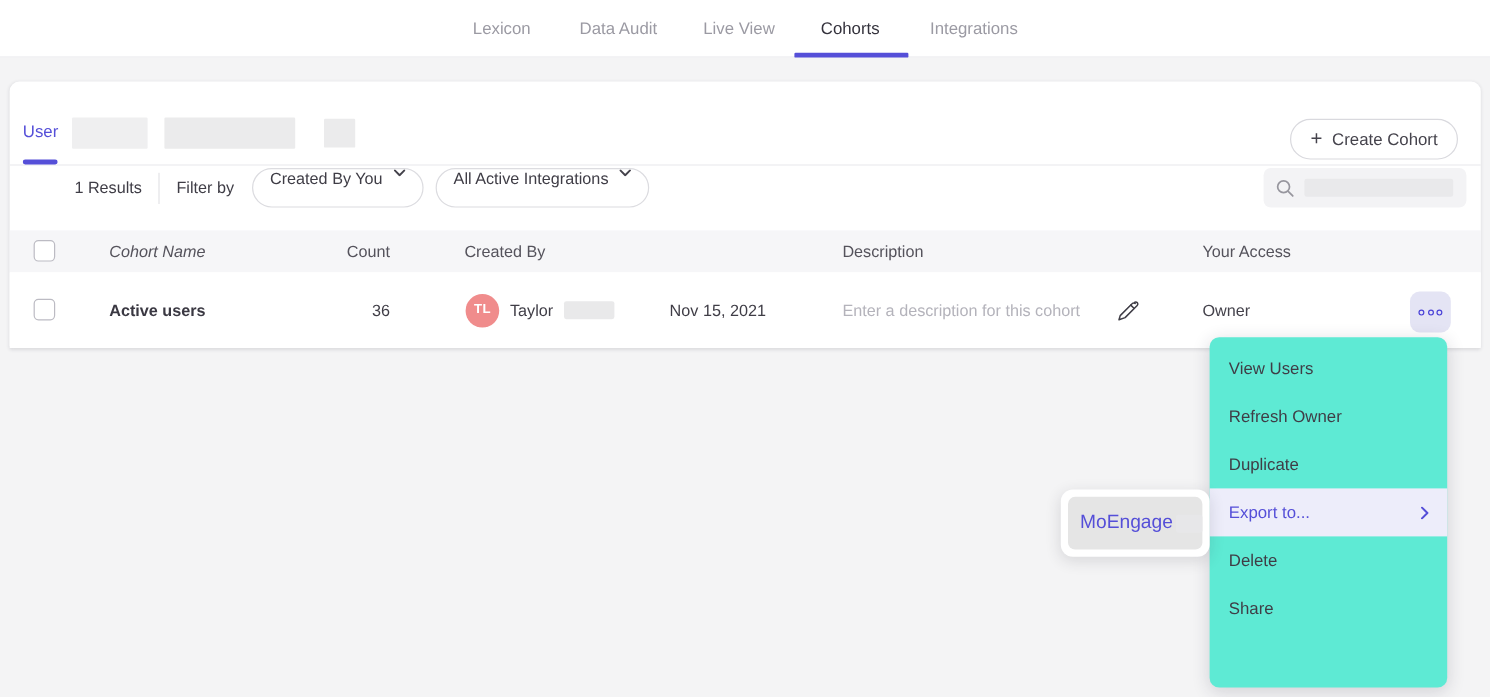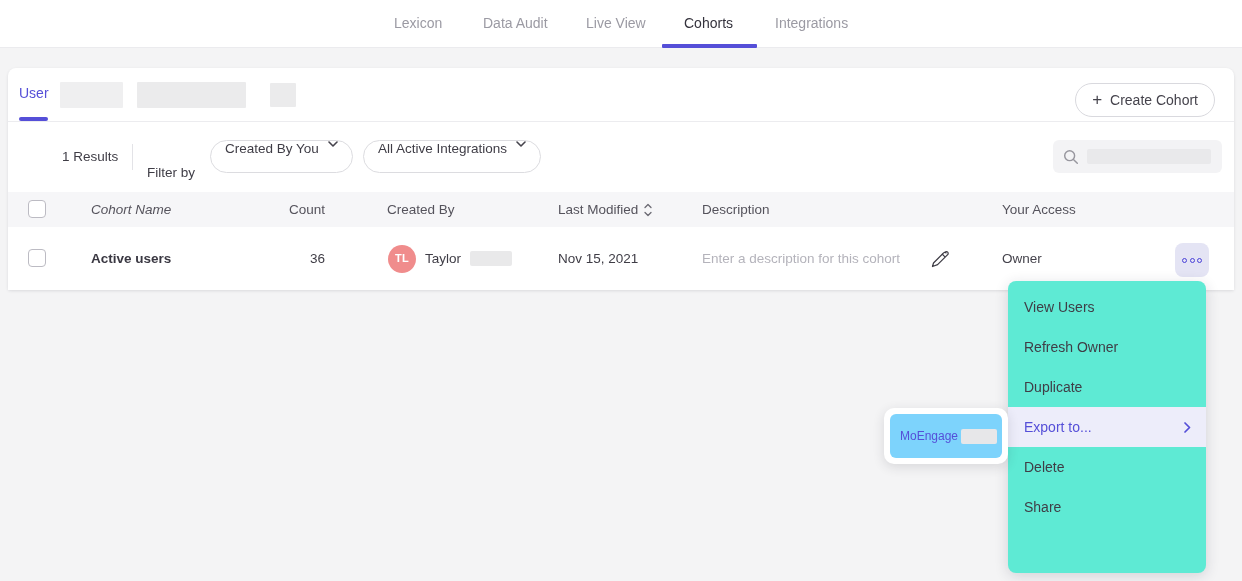--- a/index.html
+++ b/index.html
@@ -28,21 +28,21 @@
   }
 
   
   .card {
     position:absolute; left:8px; top:68px; width:1226px; height:222px;
     background:#ffffff; border-radius:8px 8px 2px 2px;
     box-shadow:0 1px 3px rgba(40,40,60,0.12);
   }
 
   
-  .tabs-strip { position:absolute; left:0; top:0; width:100%; height:54px; border-bottom:1px solid #ececef; }
+  .tabs-strip { position:absolute; left:0; top:16px; width:100%; height:54px; border-bottom:1px solid #ececef; }
   .cohort-tab {
     position:absolute; left:11px; top:0; height:54px; line-height:50px;
     color:#554fd8; font-size:14px; font-weight:500; cursor:pointer;
   }
   .tab-underline { position:absolute; left:11px; bottom:0px; width:29px; height:4px; background:#554fd8; border-radius:2px; }
   .redacted { background:#ececee; border-radius:1px; }
   .redacted.r1 { position:absolute; left:52px; top:14px; width:63px; height:26px; background:#efeff0; }
   .redacted.r2 { position:absolute; left:129px; top:14px; width:109px; height:26px; background:#ebebec; }
   .redacted.r3 { position:absolute; left:262px; top:15px; width:26px; height:24px; background:#ebebec; }
 
@@ -51,21 +51,21 @@
     display:flex; align-items:center; gap:8px; padding:0 16px;
     border:1px solid #d9d9de; border-radius:17px; background:#fff;
     font-size:14px; font-weight:500; color:#45434c; cursor:pointer;
   }
   .plus-glyph { font-size:17px; font-weight:400; color:#45434c; line-height:1; margin-top:-1px; }
 
   
   .toolbar { position:absolute; left:0; top:54px; width:100%; height:70px; }
   .results-label { position:absolute; left:54px; top:0; height:70px; line-height:70px; font-size:13.5px; font-weight:500; color:#3f3d46; }
   .toolbar-divider { position:absolute; left:124px; top:22px; width:1px; height:26px; background:#e3e3e7; }
-  .filter-by-label { position:absolute; left:139px; top:16px; height:70px; line-height:70px; font-size:13.5px; font-weight:500; color:#3f3d46; }
+  .filter-by-label { position:absolute; left:139px; top:0; height:70px; line-height:70px; font-size:13.5px; font-weight:500; color:#3f3d46; }
   .filter-pill {
     position:absolute; top:18px; height:33px;
     display:flex; align-items:flex-start; gap:9px; padding:0 14px;
     border:1px solid #dcdce0; border-radius:17px; background:#fff;
     font-size:13.5px; font-weight:500; color:#3f3d46; cursor:pointer; white-space:nowrap;
   }
   .pill-created-by { left:202px; }
   .pill-integrations { left:355px; }
 
   .search-box {
@@ -126,23 +126,23 @@
   .menu-item.highlighted { background:#ededfa; color:#554fd8; }
   .chevron-right-wrap { position:absolute; right:15px; top:0; height:40px; display:flex; align-items:center; }
 
   
   .submenu {
     position:absolute; left:884px; top:408px; width:124px; height:56px;
     background:#fff; border-radius:10px; padding:6px;
     box-shadow:0 3px 12px rgba(40,40,60,0.14);
   }
   .submenu-item {
-    width:100%; height:44px; border-radius:6px; background:#7dd3fc;
+    width:100%; height:44px; border-radius:6px; background:#e5e5e5;
     display:flex; align-items:center; padding-left:10px; gap:3px;
-    font-size:12px; color:#554fd8; cursor:pointer;
+    font-size:16px; color:#554fd8; cursor:pointer;
   }
   .submenu-redacted { width:36px; height:15px; background:#e7e7e9; border-radius:2px; }
 
   svg { display:block; }
 </style>
 </head>
 <body>
 
 <div class="topnav">
   <span class="nav-item" style="left:394px">Lexicon</span>
@@ -199,29 +199,20 @@
       </span>
       <div class="search-redacted"></div>
     </div>
   </div>
 
   <div class="thead">
     <div class="checkbox"></div>
     <span class="th th-name">Cohort Name</span>
     <span class="th th-count">Count</span>
     <span class="th th-created">Created By</span>
-    <span class="th th-modified">
-      <span>Last Modified</span>
-      <span>
-        <svg width="8" height="14" viewBox="0 0 8 14" fill="none" stroke="#6b6a73" stroke-width="1.3" stroke-linecap="round" stroke-linejoin="round">
-            <path d="M1 4.5L4 1.5l3 3"></path>
-            <path d="M1 9.5l3 3 3-3"></path>
-          </svg>
-      </span>
-    </span>
     <span class="th th-desc">Description</span>
     <span class="th th-access">Your Access</span>
   </div>
 
   <div class="trow">
     <div class="checkbox"></div>
     <span class="td cohort-name">Active users</span>
     <span class="td count-val">36</span>
     <span class="td created-cell">
       <span class="avatar">TL</span>

